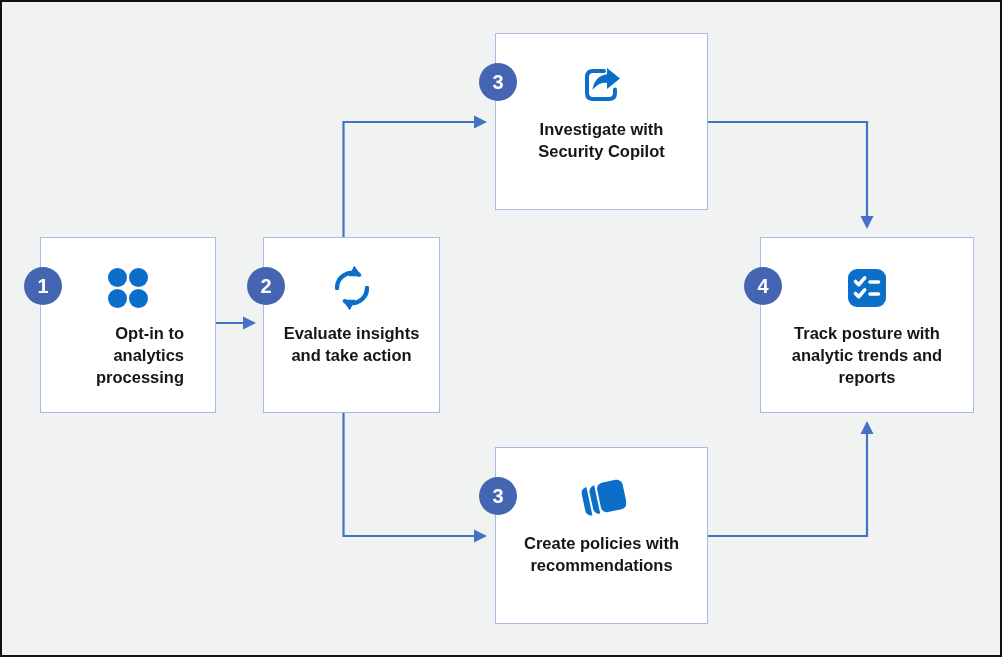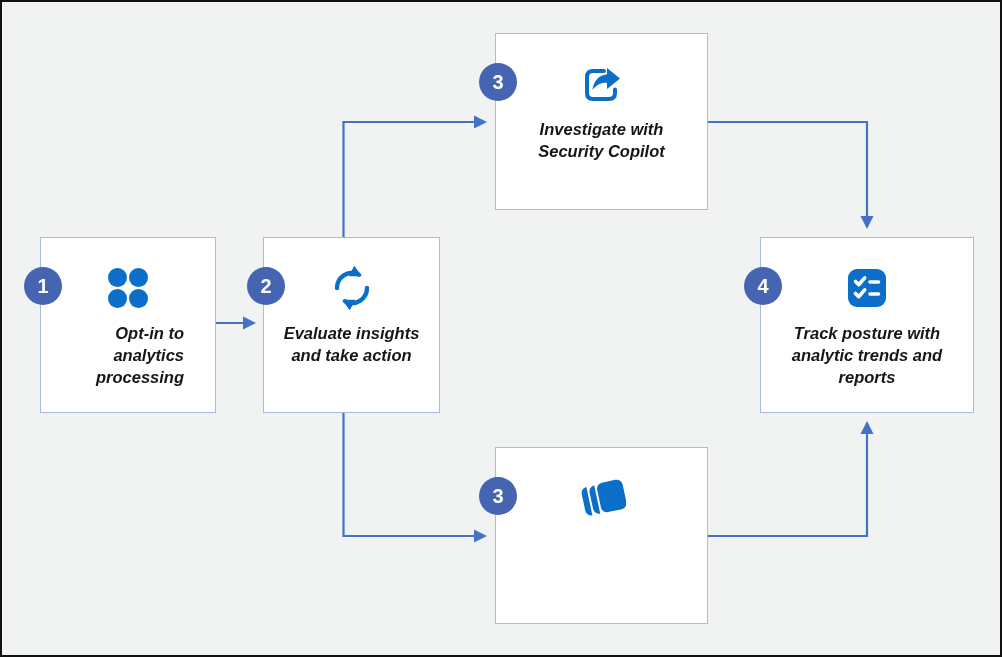--- a/index.html
+++ b/index.html
@@ -30,21 +30,21 @@
     position:absolute;left:-17px;top:29px;
     width:38px;height:38px;border-radius:50%;
     background:#4565b2;color:#ffffff;
     font-size:20px;font-weight:700;
     display:flex;align-items:center;justify-content:center;
   }
   .icon{width:48px;height:48px;flex:0 0 auto;}
   .label{
     margin-top:11px;
     font-size:16.5px;font-weight:700;color:#161616;
-    line-height:1.32;text-align:center;font-style:italic;
+    line-height:1.32;text-align:center;
   }
   .w110{max-width:112px;text-align:right;} .w150{max-width:152px;} .w160{max-width:162px;} .w175{max-width:178px;}
 </style>
 </head>
 <body>
 
 <div class="canvas">
 
   <svg class="connectors" viewBox="0 0 998 653" aria-hidden="true">
     <defs>
@@ -111,20 +111,21 @@
       <svg viewBox="0 0 48 48" width="48" height="48">
         <g transform="rotate(-12 24 24)">
           <rect x="5" y="10" width="26" height="29" rx="6" fill="#0b6ec8"></rect>
           <rect x="11" y="5" width="28" height="38" fill="#ffffff"></rect>
           <rect x="13" y="10" width="26" height="29" rx="6" fill="#0b6ec8"></rect>
           <rect x="19" y="5" width="28" height="38" fill="#ffffff"></rect>
           <rect x="21" y="9" width="26" height="30" rx="6" fill="#0b6ec8"></rect>
         </g>
       </svg>
     </div>
+    <div class="label w175">Create policies with recommendations</div>
   </div>
 
   <div class="box box4">
     <div class="badge">4</div>
     <div class="icon">
       <svg viewBox="0 0 48 48" width="48" height="48">
         <rect x="5" y="5" width="38" height="38" rx="9" fill="#0b6ec8"></rect>
         <g stroke="#ffffff" stroke-width="3.6" fill="none" stroke-linecap="round" stroke-linejoin="round">
           <path d="M 12.5 17.5 l 3.2 3.2 l 6 -6.8"></path>
           <path d="M 27 18 h 8.5"></path>

